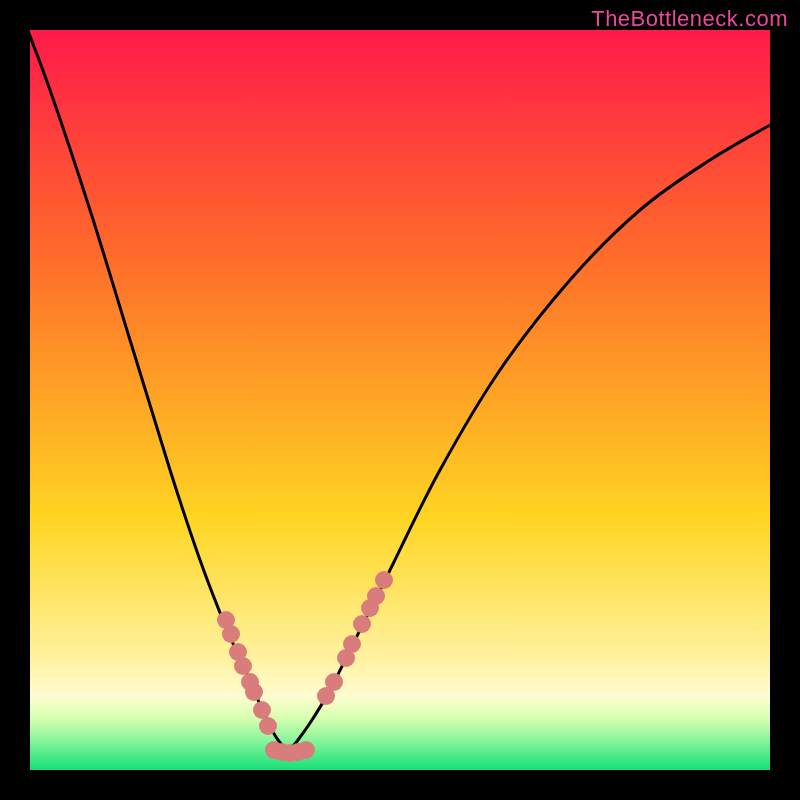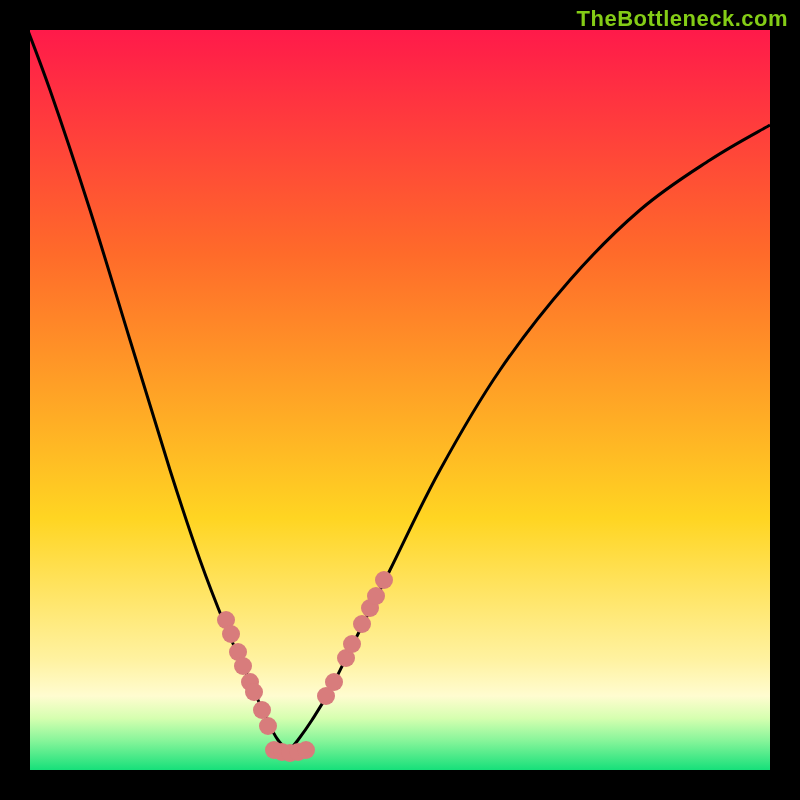--- a/index.html
+++ b/index.html
@@ -15,23 +15,23 @@
     position: absolute;
     top: 0; left: 0;
     width: 800px;
     height: 800px;
     background: #000;
   }
   .watermark {
     position: absolute;
     top: 6px;
     right: 12px;
-    color: #84cc16;
+    color: #ec4899;
     font-size: 22px;
-    font-weight: 700;
+    font-weight: 400;
     letter-spacing: 0.5px;
     z-index: 50;
   }
   .plot {
     position: absolute;
     top: 30px;
     left: 30px;
     width: 740px;
     height: 740px;
     background: #000;

